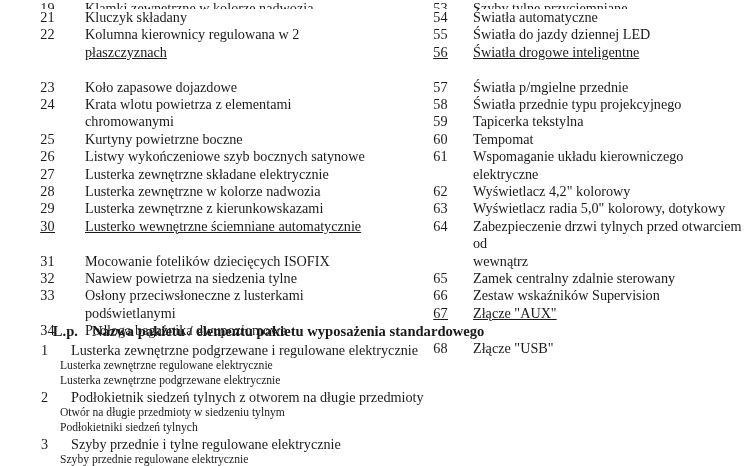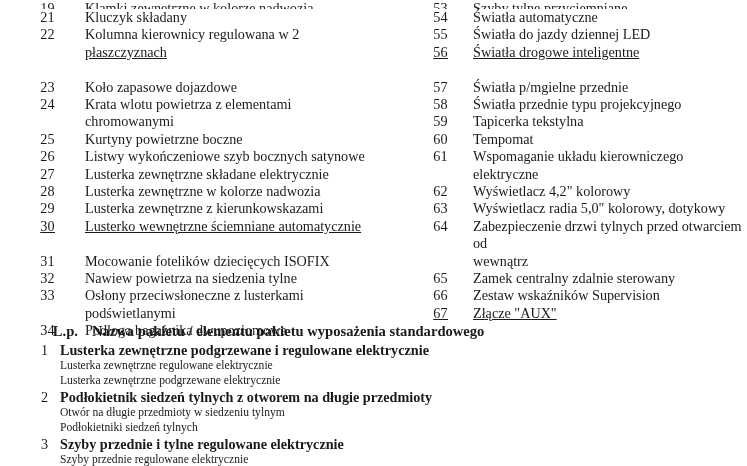--- a/index.html
+++ b/index.html
@@ -99,23 +99,22 @@
     font-size: 14.2px;
     line-height: 18px;
   }
   .pkg-row .pnum {
     width: 48px;
     flex: 0 0 auto;
     text-align: right;
     margin-left: 0px;
   }
   .pkg-row .pname {
-    margin-left: 12px;
+    margin-left: 23px;
     flex: 1 1 auto;
-    font-weight: bold;
   }
   .sub-row {
     font-size: 11.6px;
     line-height: 14.6px;
     margin-left: 60px;
   }
 </style>
 </head>
 <body>
 
@@ -249,20 +248,24 @@
           <div class="num">65</div>
           <div class="label">Zamek centralny zdalnie sterowany</div>
         </div>
         <div class="row">
           <div class="num">66</div>
           <div class="label">Zestaw wskaźników Supervision</div>
         </div>
         <div class="row spacer-after">
           <div class="num">67</div>
           <div class="label">Złącze "AUX"</div>
+        </div>
+        <div class="row">
+          <div class="num">68</div>
+          <div class="label">Złącze "USB"</div>
         </div>
       </div>
   </div>
 
   <div class="pkg-section">
     <div class="pkg-header">
       <div class="hnum">L.p.</div>
       <div class="htitle">Nazwa pakietu / elementu pakietu wyposażenia standardowego</div>
     </div>
     <div id="pkg-rows">

